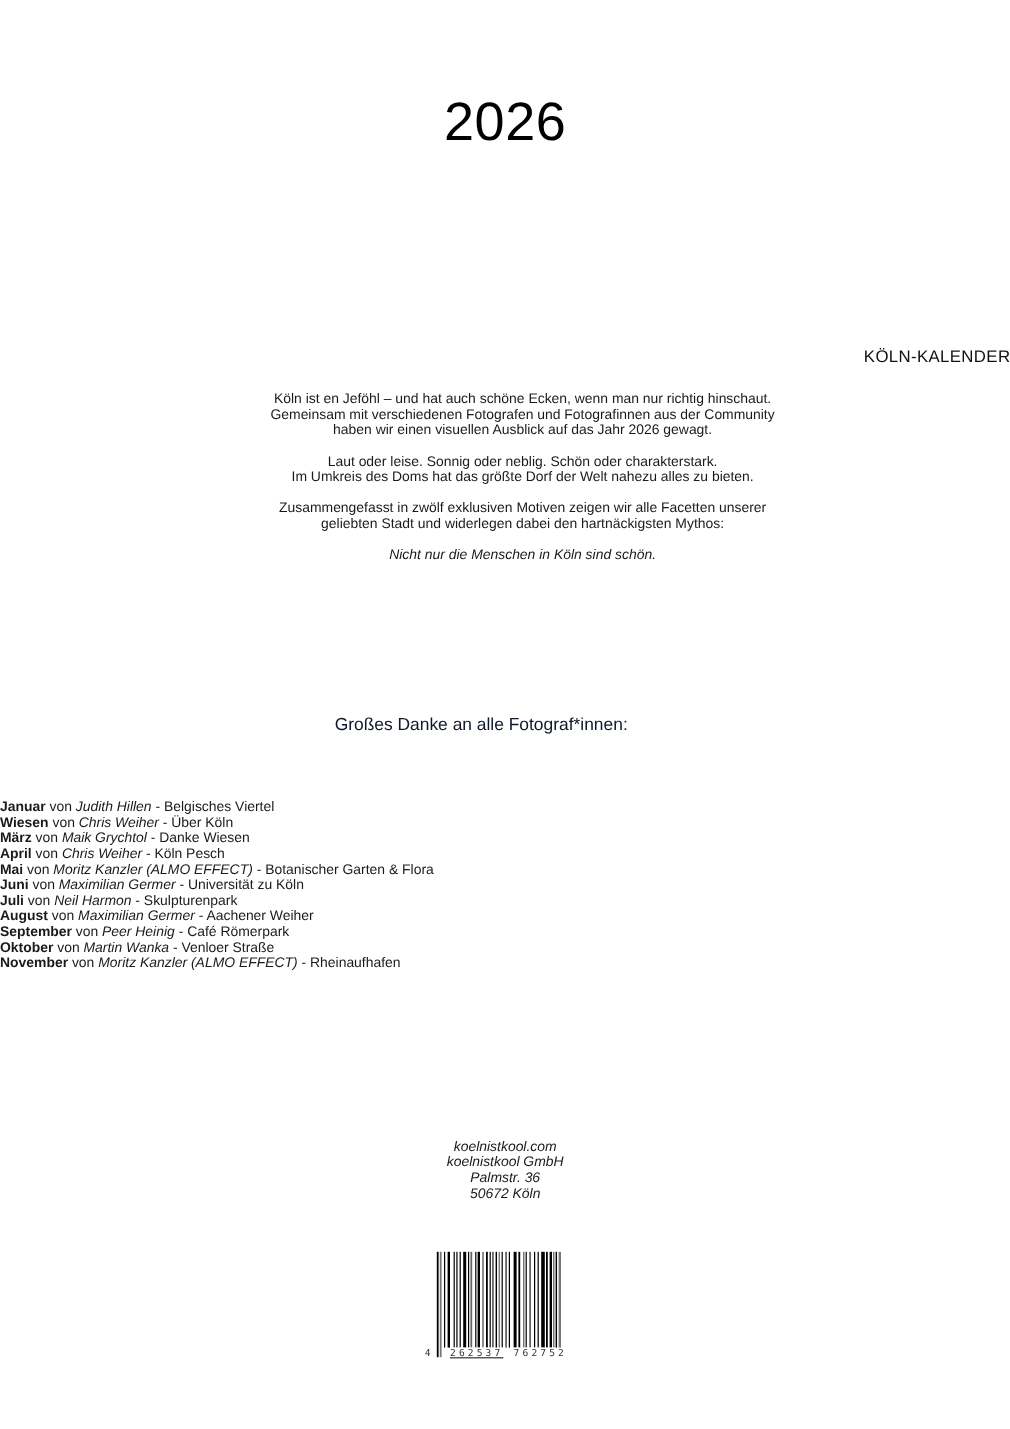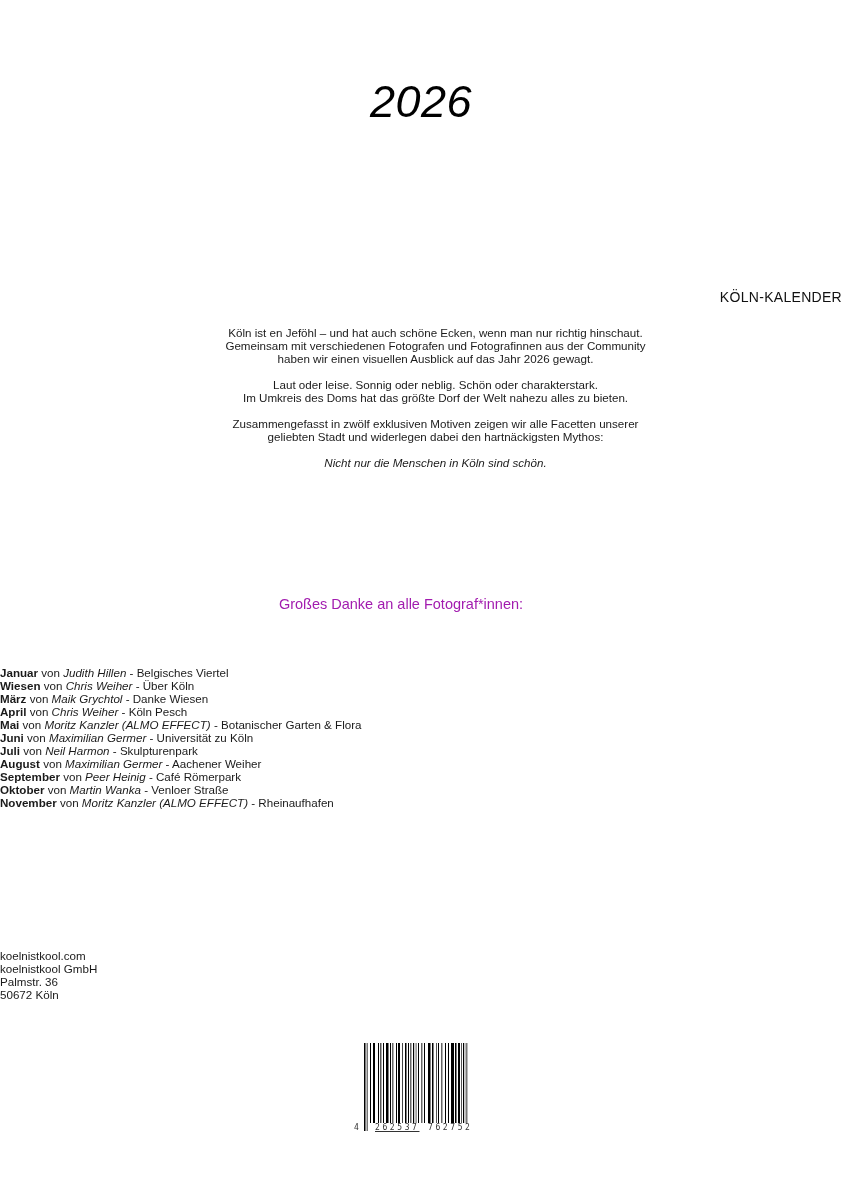--- a/index.html
+++ b/index.html
@@ -24,21 +24,20 @@
     .year {
       position: absolute;
       top: 76px;
       left: 0;
       width: 842px;
       text-align: center;
       font-size: 45px;
       letter-spacing: 0.5px;
       line-height: 52px;
       color: #000;
-      font-style: italic;
     }
     .cal-title {
       position: absolute;
       top: 288px;
       left: 0;
       width: 842px;
       text-align: right;
       font-size: 14px;
       letter-spacing: 0.3px;
       line-height: 18px;
@@ -65,21 +64,21 @@
       font-style: italic;
     }
     .thanks-title {
       position: absolute;
       top: 595px;
       left: 0;
       width: 802px;
       text-align: center;
       font-size: 14.5px;
       line-height: 18px;
-      color: #a21caf;
+      color: #0f172a;
     }
     .credits {
       position: absolute;
       top: 640px;
       left: 0;
       width: 842px;
       text-align: left;
       font-size: 11.6px;
       line-height: 13px;
       color: #1a1a1a;
@@ -92,23 +91,25 @@
       font-weight: bold;
     }
     .credit-row .photographer {
       font-style: italic;
     }
     .imprint {
       position: absolute;
       top: 949px;
       left: 0;
       width: 842px;
+      text-align: center;
       font-size: 11.6px;
       line-height: 13px;
       color: #1a1a1a;
+      font-style: italic;
     }
     .imprint .line {
       display: block;
     }
     .barcode {
       position: absolute;
       left: 350px;
       top: 1043px;
       width: 130px;
       height: 95px;

